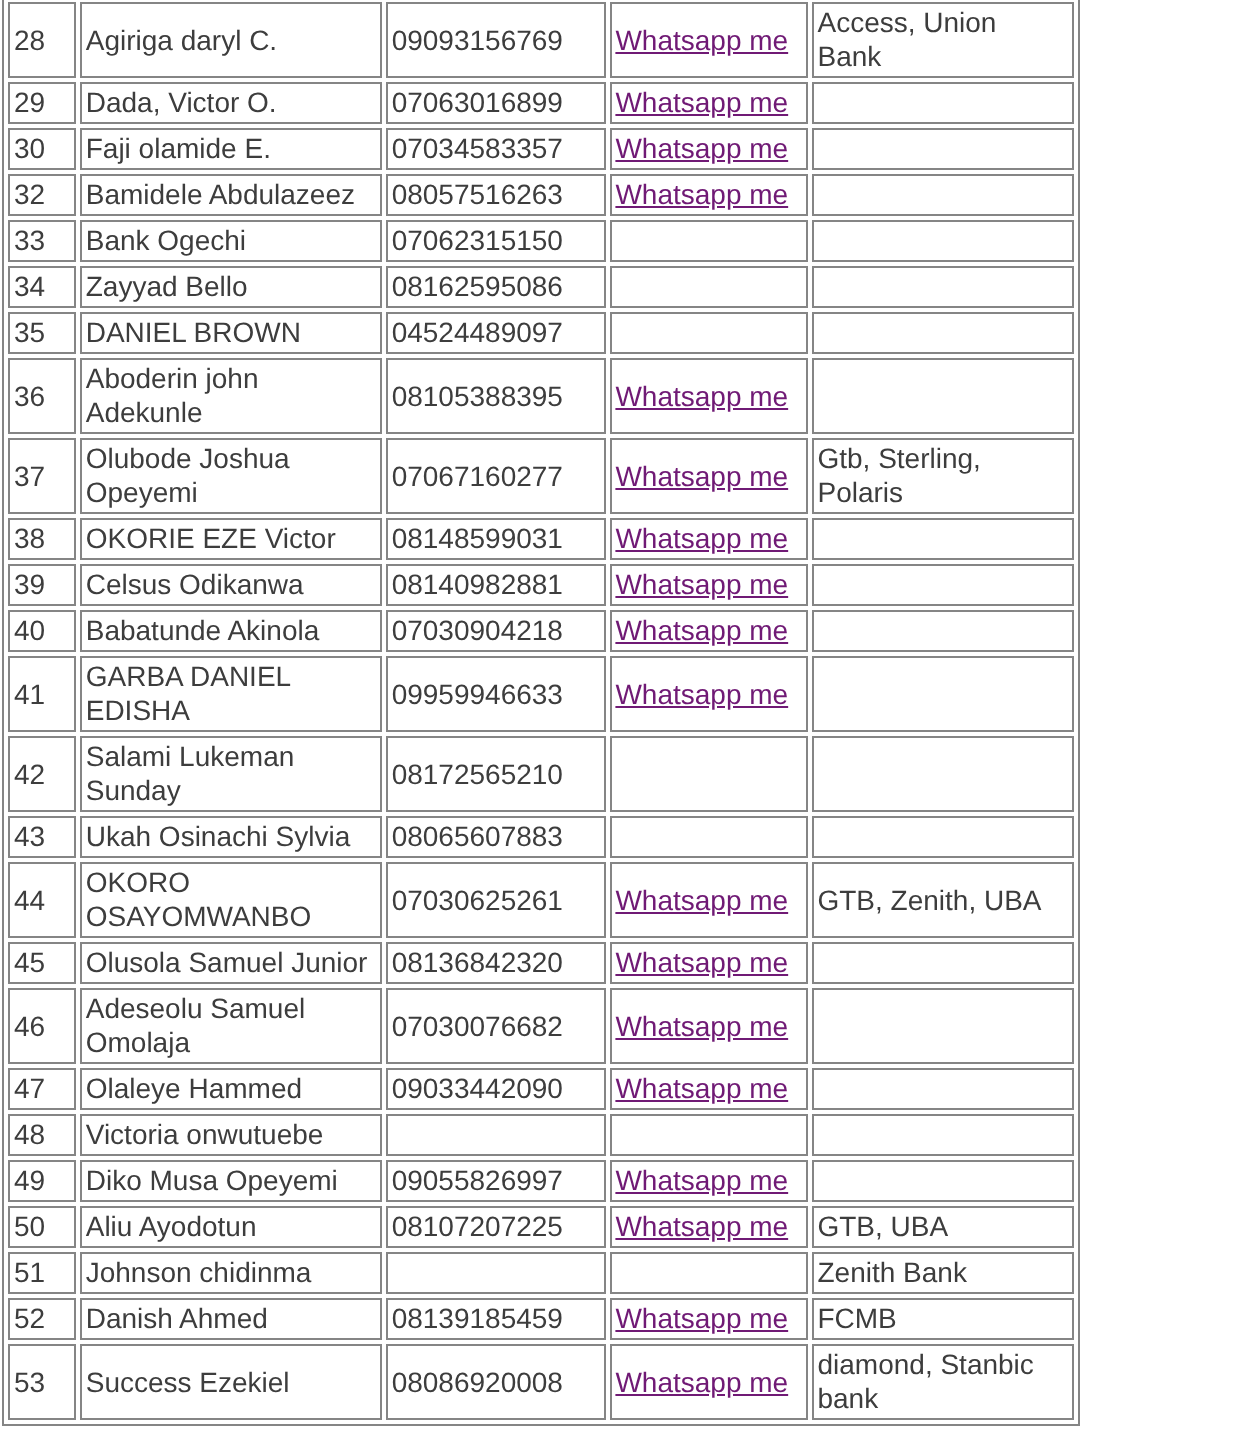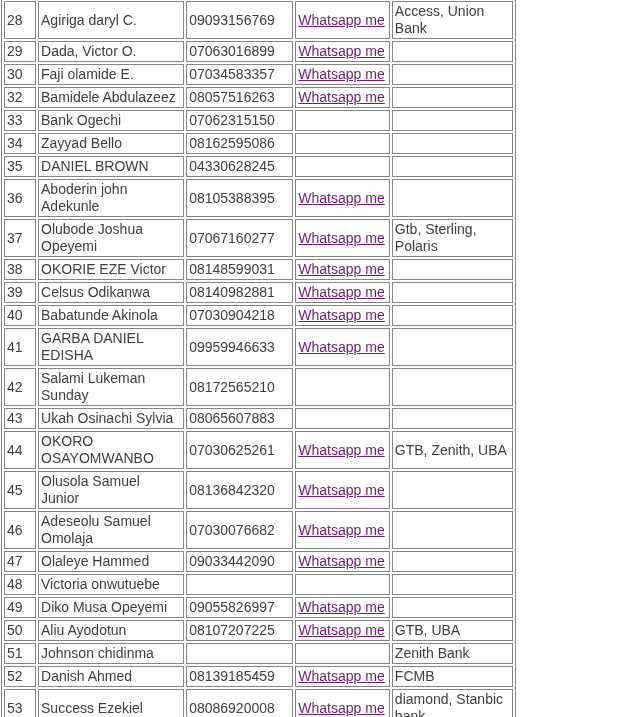--- a/index.html
+++ b/index.html
@@ -6,20 +6,21 @@
     margin: 0;
     padding: 0;
     background: #ffffff;
   }
   .viewport {
     position: relative;
     width: 516px;
     height: 717px;
     overflow: hidden;
     background: #ffffff;
+    padding-left: 24px;
   }
   table.contacts {
     position: absolute;
     left: 1px;
     top: -2px;
     border-collapse: separate;
     border-spacing: 2px;
     border: 1px solid #858585;
     table-layout: fixed;
     font-family: "Liberation Sans", sans-serif;
@@ -97,21 +98,21 @@
     <td class="c-num">34</td>
     <td class="c-name">Zayyad Bello</td>
     <td class="c-phone">08162595086</td>
     <td class="c-wa"></td>
     <td class="c-banks"></td>
   </tr>
 
   <tr>
     <td class="c-num">35</td>
     <td class="c-name">DANIEL BROWN</td>
-    <td class="c-phone">04330628245</td>
+    <td class="c-phone">04524489097</td>
     <td class="c-wa"></td>
     <td class="c-banks"></td>
   </tr>
 
   <tr>
     <td class="c-num">36</td>
     <td class="c-name">Aboderin john
 Adekunle</td>
     <td class="c-phone">08105388395</td>
     <td class="c-wa"><a href="#" class="wa-link">Whatsapp me</a></td>

